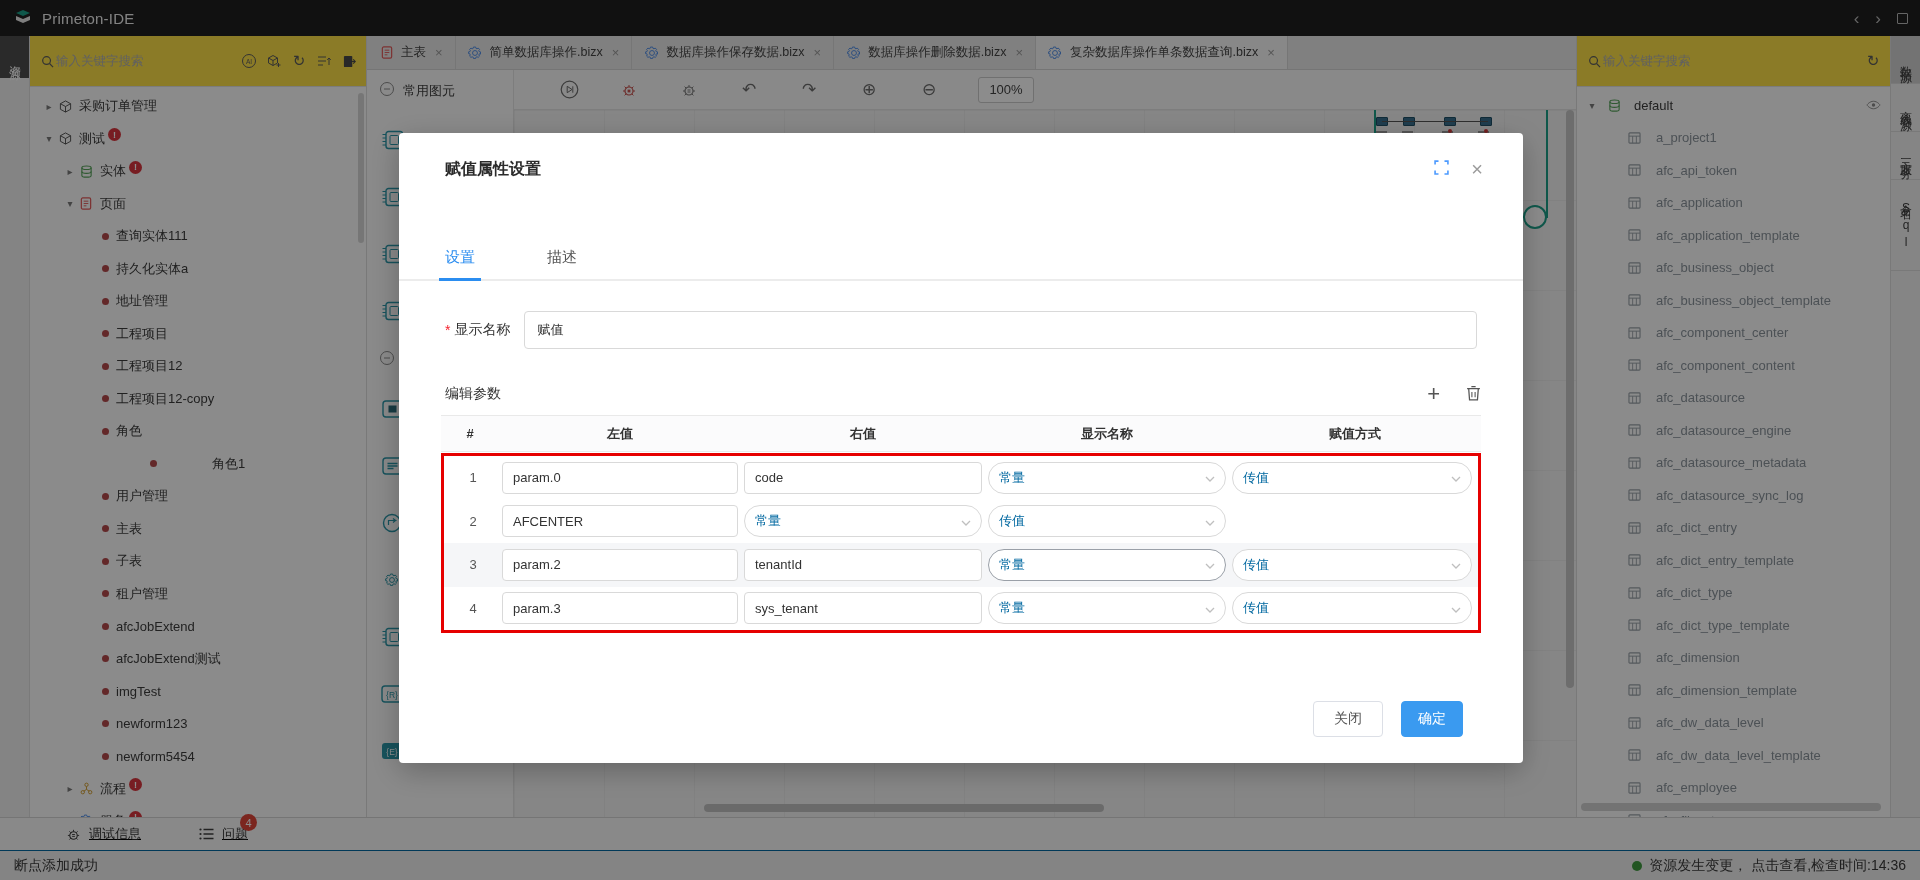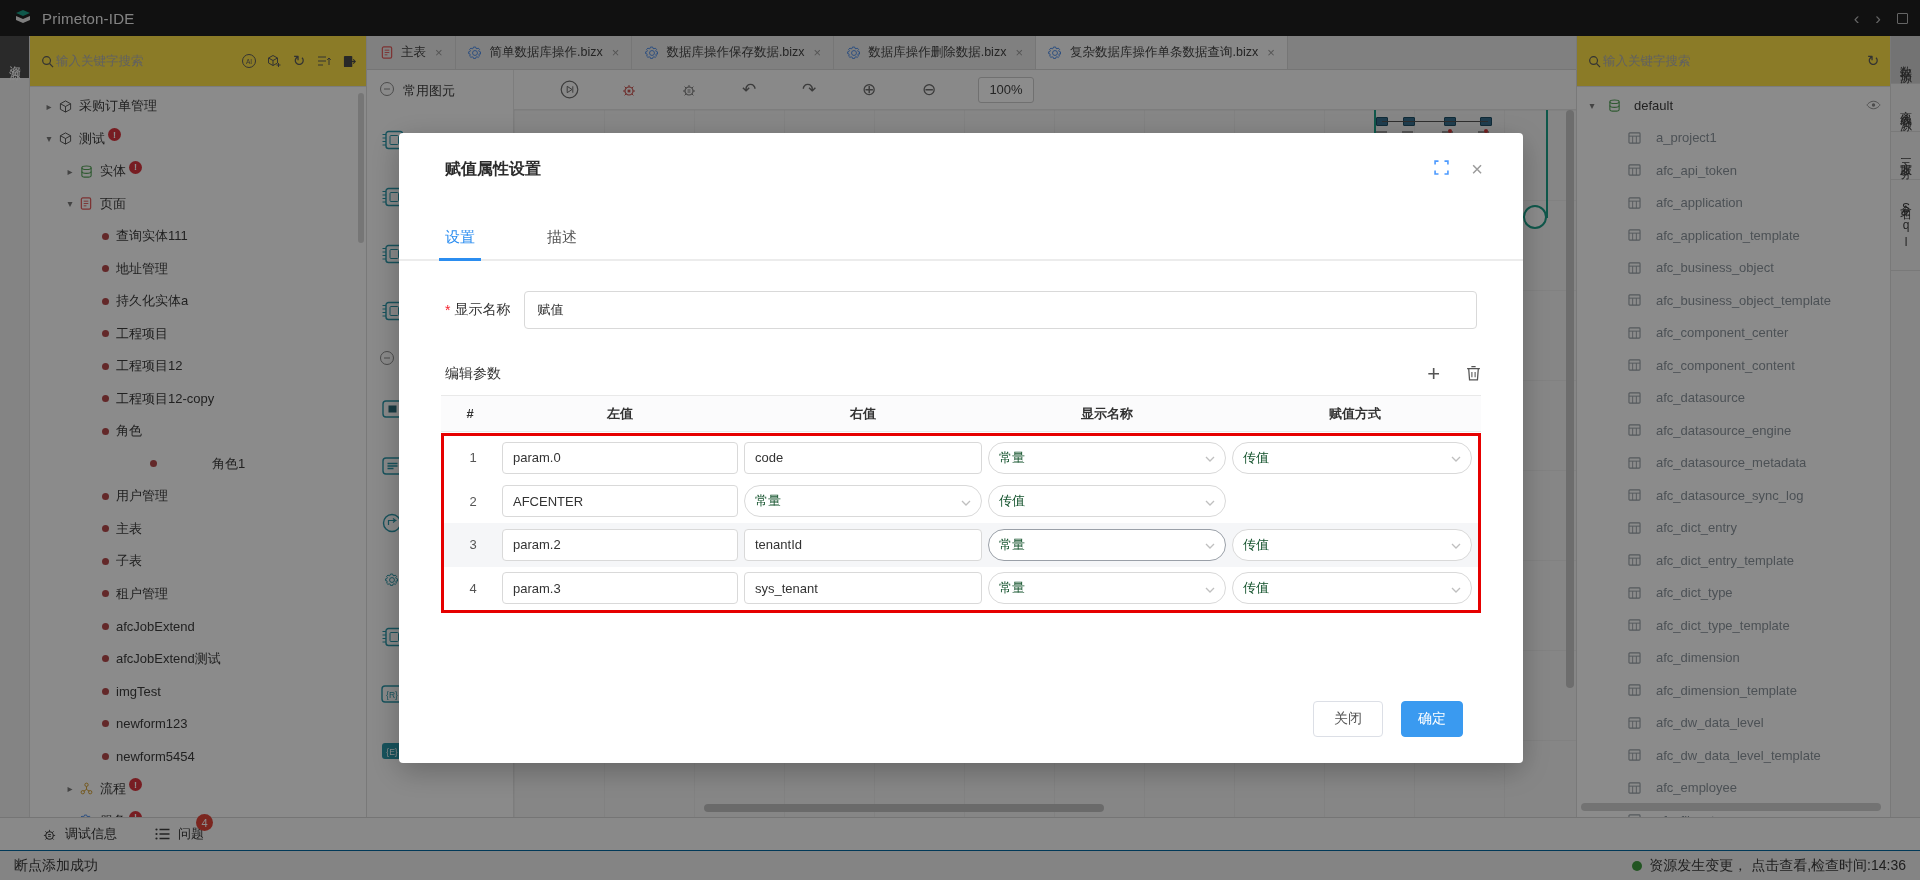--- a/index.html
+++ b/index.html
@@ -73,54 +73,54 @@
   .rtable-row { height:32.5px; display:flex; align-items:center; padding-left:48px; gap:8px; font-size:13px; color:#8b949c; white-space:nowrap; }
   .rroot-row { height:32.5px; display:flex; align-items:center; padding-left:8px; gap:6px; font-size:13px; color:#3c3c3c; }
   .rroot-row .spacer { flex:1; }
   .rpanel-hscroll { position:absolute; left:4px; bottom:6px; width:300px; height:8px; border-radius:4px; background:#d2d2d2; }
 
   .right-strip { width:30px; background:#f3f3f3; border-left:1px solid #ddd; display:flex; flex-direction:column; }
   .right-strip .strip-tab { padding:15px 0 14px; text-align:center; color:#3e3e3e; border-bottom:1px solid #dcdcdc; }
   .right-strip .strip-tab.active { background:#d2d2d2; }
 
   
-  .bottom-toolbar { height:33px; flex:0 0 auto; background:#fafafa; border-top:1px solid #d6d6d6; display:flex; align-items:center; gap:36px; padding-left:40px; }
+  .bottom-toolbar { height:33px; flex:0 0 auto; background:#fafafa; border-top:1px solid #d6d6d6; display:flex; align-items:center; gap:56px; padding-left:64px;text-decoration:underline; }
   .bt-item { display:flex; align-items:center; gap:7px; font-size:13px; color:#333; position:relative; }
   .bt-badge { min-width:17px; height:17px; border-radius:9px; background:#e0453a; color:#fff; font-size:11px; display:flex; align-items:center; justify-content:center; position:absolute; right:-9px; top:-11px; padding:0 4px; }
   .statusbar { height:30px; flex:0 0 auto; background:#f0f0f0; border-top:1px solid #0369a1; display:flex; align-items:center; font-size:14px; color:#3a3a3a; padding:0 14px; }
   .statusbar .right { margin-left:auto; display:flex; align-items:center; gap:7px; }
   .status-dot { width:10px; height:10px; border-radius:50%; background:#3f9c3f; display:inline-block; }
 
   
   .mask { position:fixed; inset:0; background:rgba(0,0,0,.45); z-index:40; }
   .modal { position:fixed; left:399px; top:133px; width:1124px; height:630px; background:#fff; border-radius:4px; box-shadow:0 8px 30px rgba(0,0,0,.25); z-index:50; display:flex; flex-direction:column; }
   .modal-header { padding:26px 30px 0; display:flex; align-items:flex-start; }
   .modal-title { font-size:16px; font-weight:600; color:#2b2b2b; margin-left:16px; }
   .modal-hbtns { margin-left:auto; display:flex; align-items:center; gap:22px; padding-right:10px; }
   .modal-close { color:#9b9b9b; font-size:20px; line-height:1; }
-  .modal-tabs { margin-top:48px; padding:0 46px; display:flex; gap:72px; border-bottom:2px solid #ececec; }
+  .modal-tabs { margin-top:68px; padding:0 46px; display:flex; gap:72px; border-bottom:2px solid #ececec; }
   .mtab { font-size:15px; color:#555; padding-bottom:12px; position:relative; }
   .mtab.active { color:#2b8df0; }
   .mtab.active:after { content:""; position:absolute; left:-6px; right:-6px; bottom:-2px; height:3px; background:#2b8df0; }
   .form-row { margin:30px 46px 0; display:flex; align-items:center; font-size:14px; color:#333; }
   .req-star { color:#f5222d; margin-right:4px; }
   .form-input { flex:1; height:38px; border:1px solid #d9d9d9; border-radius:4px; margin-left:14px; padding:0 12px; font-size:13px; color:#333; outline:none; }
   .params-row { margin:34px 42px 0 46px; display:flex; align-items:center; font-size:14px; color:#333; }
   .params-actions { margin-left:auto; display:flex; align-items:center; gap:26px; color:#555; }
   .plus-ic { font-size:22px; line-height:1; font-weight:300; }
   .params-table { margin:10px 42px 0 42px; }
   .param-grid { display:grid; grid-template-columns:58px 242px 244px 244px 1fr; align-items:center; }
   .pt-header { height:37px; border-top:1px solid #e9e9e9; border-bottom:1px solid #e9e9e9; background:#fbfbfc; font-size:13px; font-weight:bold; color:#333; }
   .pt-header > span { text-align:center; }
   .red-box { border:3px solid #e60000; margin-top:1px; }
   .param-row { height:43.5px; background:#fff; }
   .param-row:nth-child(3) { background:#f5f6f8; }
   .row-n { text-align:center; font-size:13px; color:#555; }
   .cell-input { height:32px; border:1px solid #d9d9d9; border-radius:4px; margin-right:6px; padding:0 10px; font-size:13px; color:#333; outline:none; width:calc(100% - 6px); background:#fff; }
-  .cell-select { height:32px; border:1px solid #d9d9d9; border-radius:16px; margin-right:6px; padding:0 10px; font-size:13px; color:#14532d; display:flex; align-items:center; justify-content:space-between; background:#fff; }
+  .cell-select { height:32px; border:1px solid #d9d9d9; border-radius:16px; margin-right:6px; padding:0 10px; font-size:13px; color:#0369a1; display:flex; align-items:center; justify-content:space-between; background:#fff; }
   .param-row:nth-child(3) .sel-category { border-color:#9aa0a8; }
   .modal-footer { margin-top:auto; padding:0 60px 26px 0; display:flex; justify-content:flex-end; align-items:center; gap:18px; }
   .btn { height:36px; border-radius:4px; font-size:14px; display:inline-flex; align-items:center; justify-content:center; cursor:default; }
   .btn-plain { background:#fff; border:1px solid #dcdfe6; color:#555; padding:0 20px; }
   .btn-primary { background:#3a9af0; border:1px solid #3a9af0; color:#fff; padding:0 16px; }
 </style>
 </head>
 <body>
 
 <div class="app">
@@ -232,26 +232,26 @@
             <span class="tlabel">页面</span>
           </div>
           <div class="tree-row" style="padding-left: 54px;">
             <span class="arrow"></span>
             <span class="dot"></span>
             <span class="tlabel">查询实体111</span>
           </div>
           <div class="tree-row" style="padding-left: 54px;">
             <span class="arrow"></span>
             <span class="dot"></span>
+            <span class="tlabel">持久化实体a</span>
+          </div>
+          <div class="tree-row" style="padding-left: 54px;">
+            <span class="arrow"></span>
+            <span class="dot"></span>
             <span class="tlabel">地址管理</span>
-          </div>
-          <div class="tree-row" style="padding-left: 54px;">
-            <span class="arrow"></span>
-            <span class="dot"></span>
-            <span class="tlabel">持久化实体a</span>
           </div>
           <div class="tree-row" style="padding-left: 54px;">
             <span class="arrow"></span>
             <span class="dot"></span>
             <span class="tlabel">工程项目</span>
           </div>
           <div class="tree-row" style="padding-left: 54px;">
             <span class="arrow"></span>
             <span class="dot"></span>
             <span class="tlabel">工程项目12</span>

